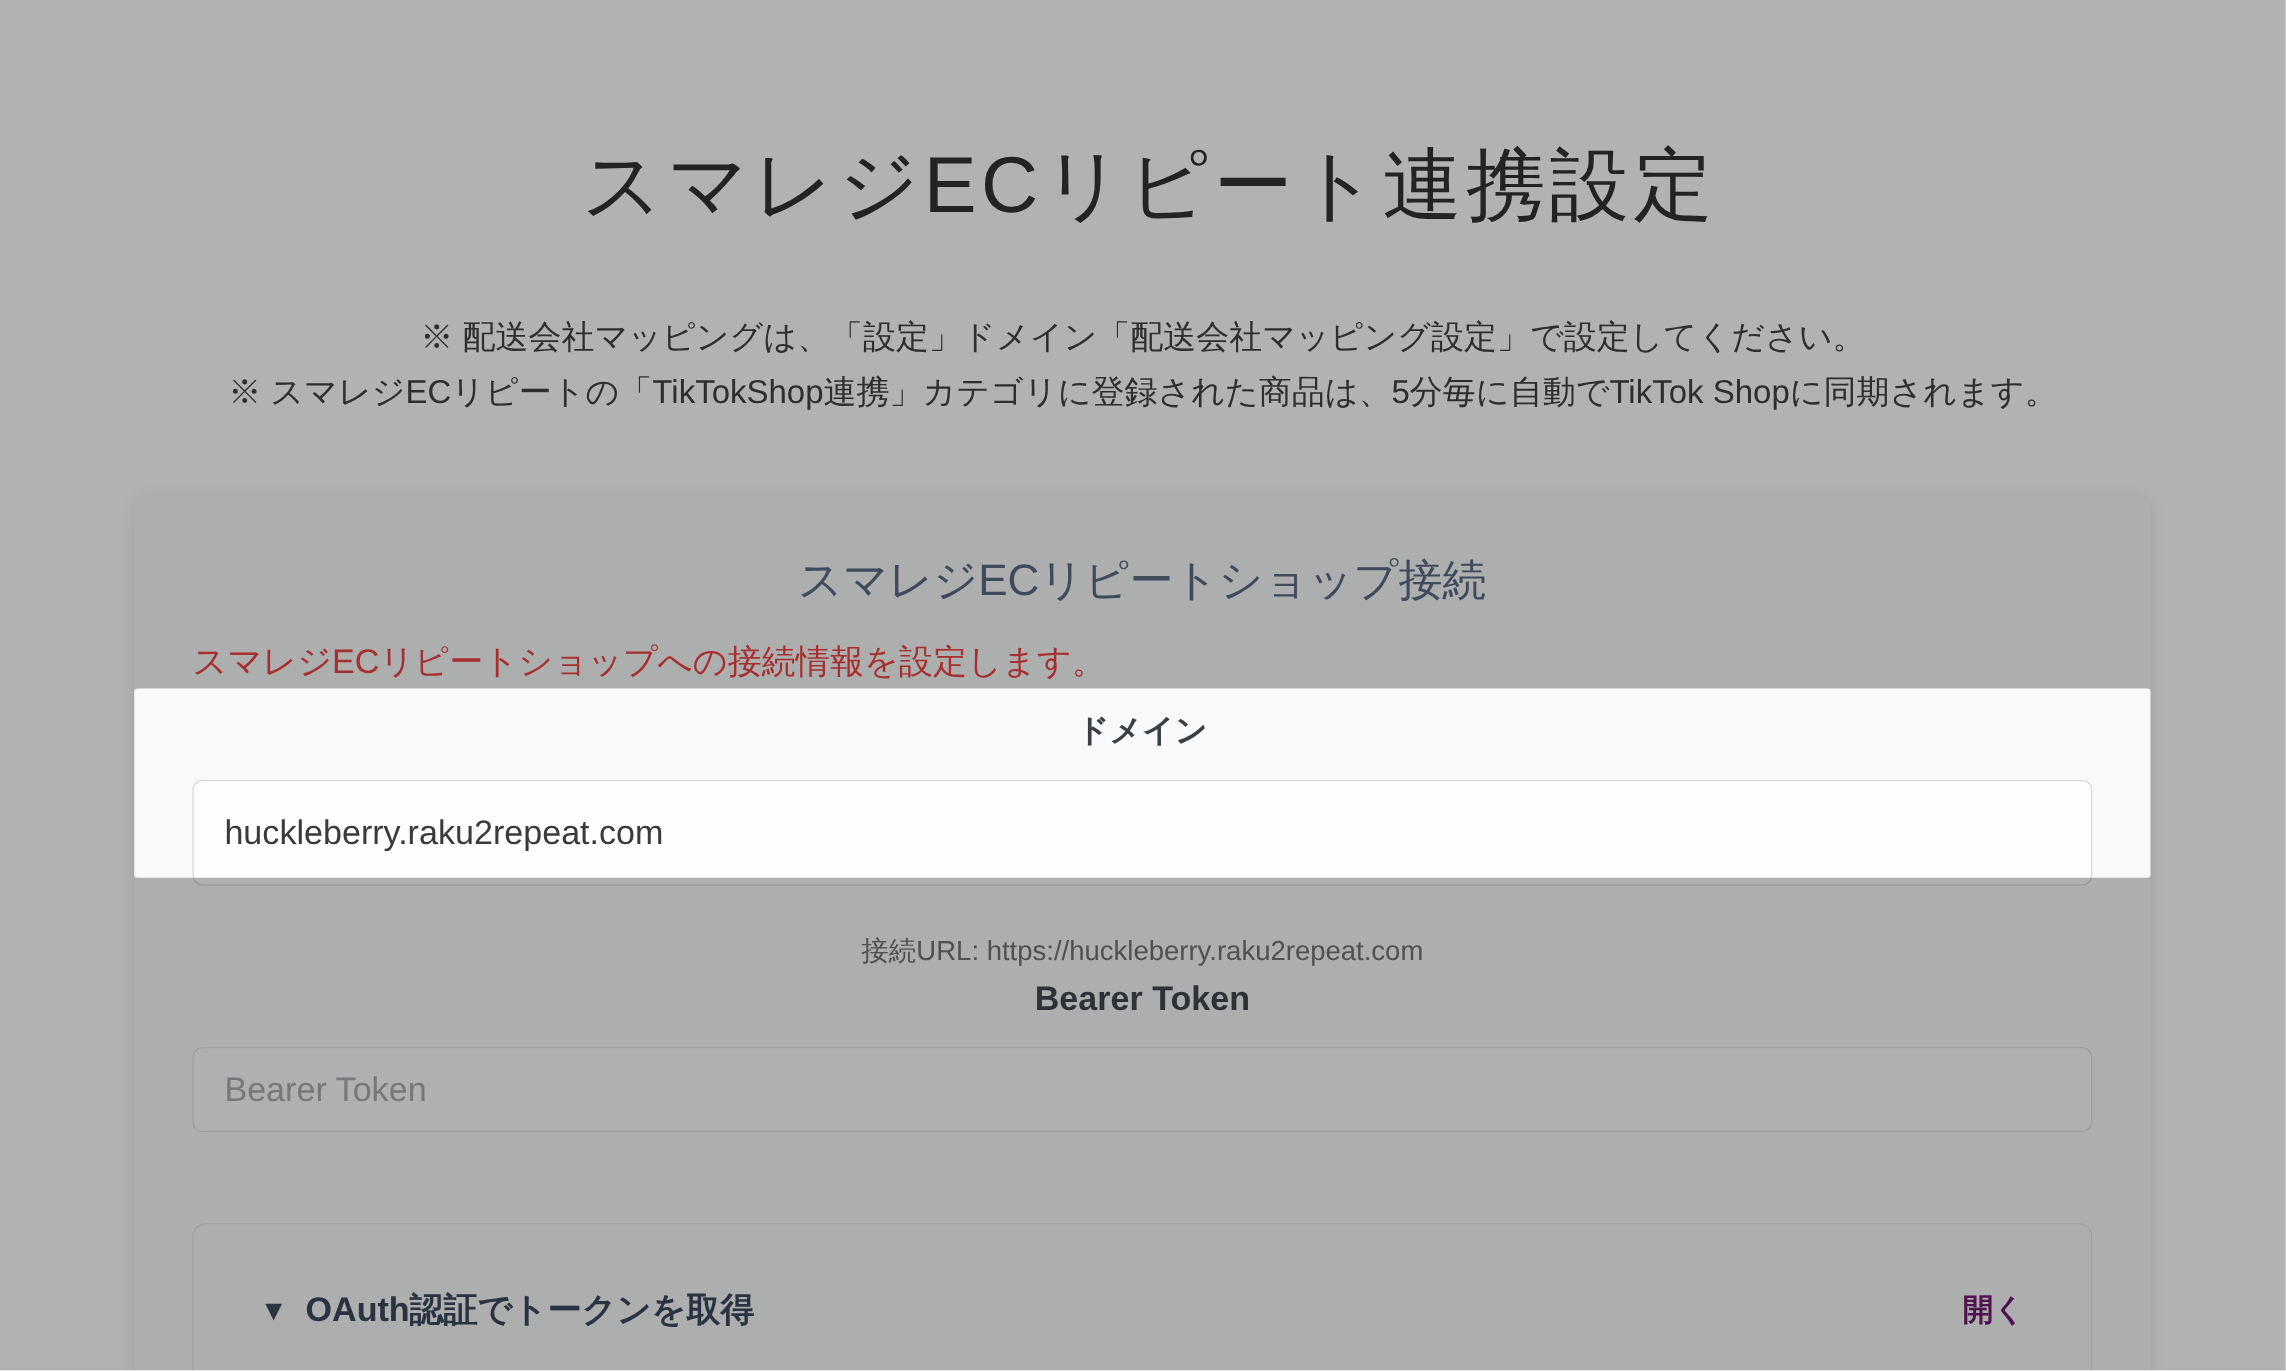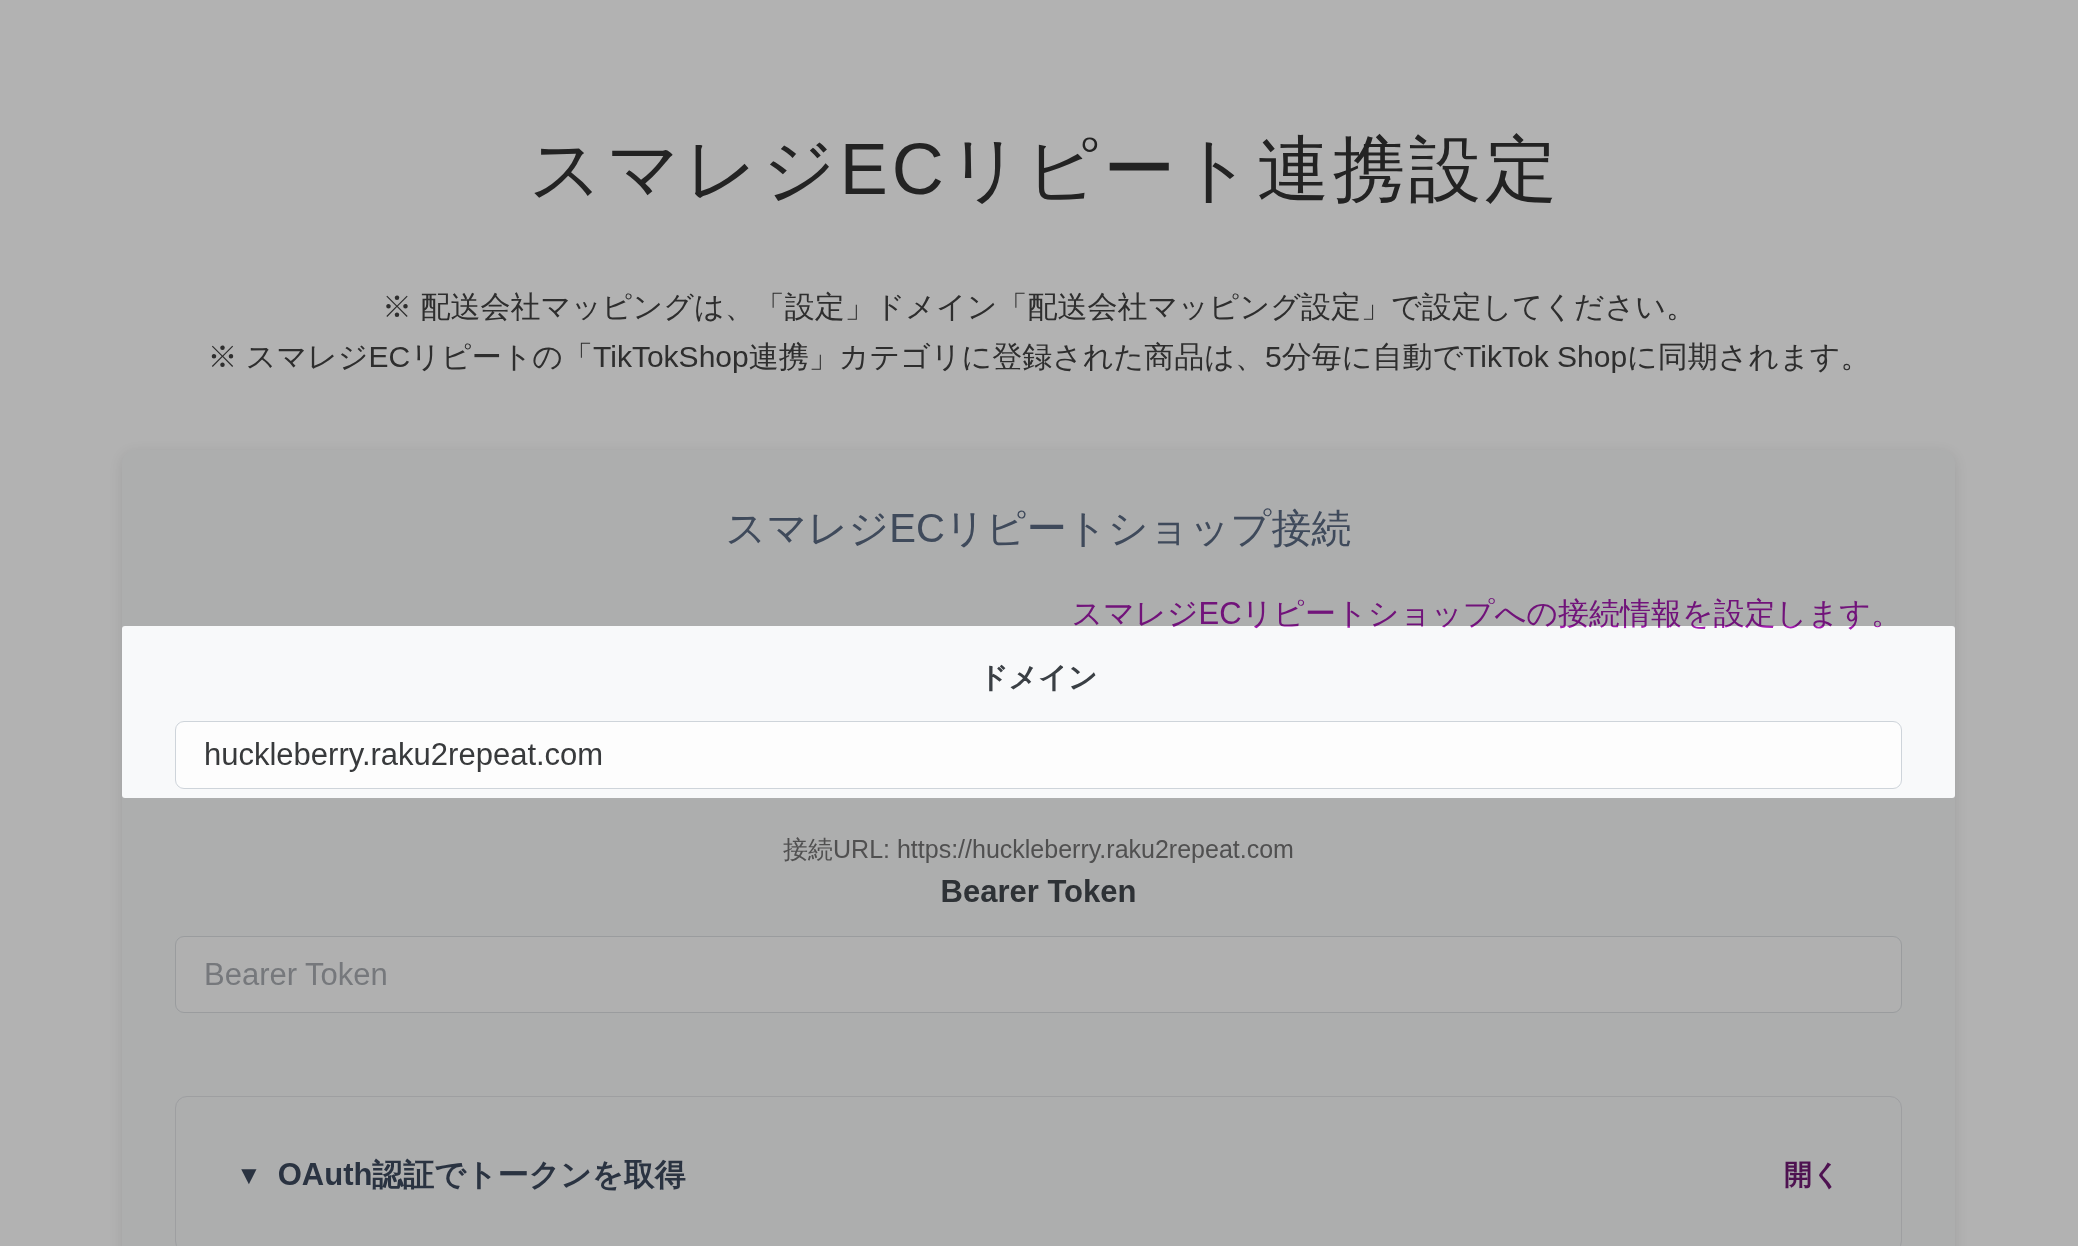--- a/index.html
+++ b/index.html
@@ -47,25 +47,25 @@
     padding: 56px 53px 0 53px;
   }
   .card-title {
     text-align: center;
     font-size: 40px;
     font-weight: 400;
     line-height: 45px;
     color: #5b6b83;
   }
   .card-desc {
-    text-align: right;
+    text-align: left;
     font-size: 31px;
     line-height: 45px;
-    color: #a21caf;
-    margin-top: 40px;
+    color: #ef4444;
+    margin-top: 28px;
   }
   .form-group-domain { margin-top: 6px; }
   .field-label {
     display: block;
     text-align: center;
     font-size: 29px;
     font-weight: 700;
     line-height: 43px;
     color: #3a3f44;
     margin-top: 20px;
@@ -75,21 +75,21 @@
     width: 100%;
     font-family: "Liberation Sans", sans-serif;
     font-size: 31px;
     color: #383a3c;
     background: #fdfdfd;
     border: 1px solid #ced4da;
     border-radius: 9px;
     padding: 0 28px;
     outline: none;
   }
-  .domain-input { margin-top: 22px; height: 68px; }
+  .domain-input { margin-top: 22px; height: 96px; }
   .connect-url {
     text-align: center;
     font-size: 25px;
     line-height: 36px;
     color: #737373;
     margin-top: 42px;
   }
   .bearer-label {
     text-align: center;
     font-size: 31px;

